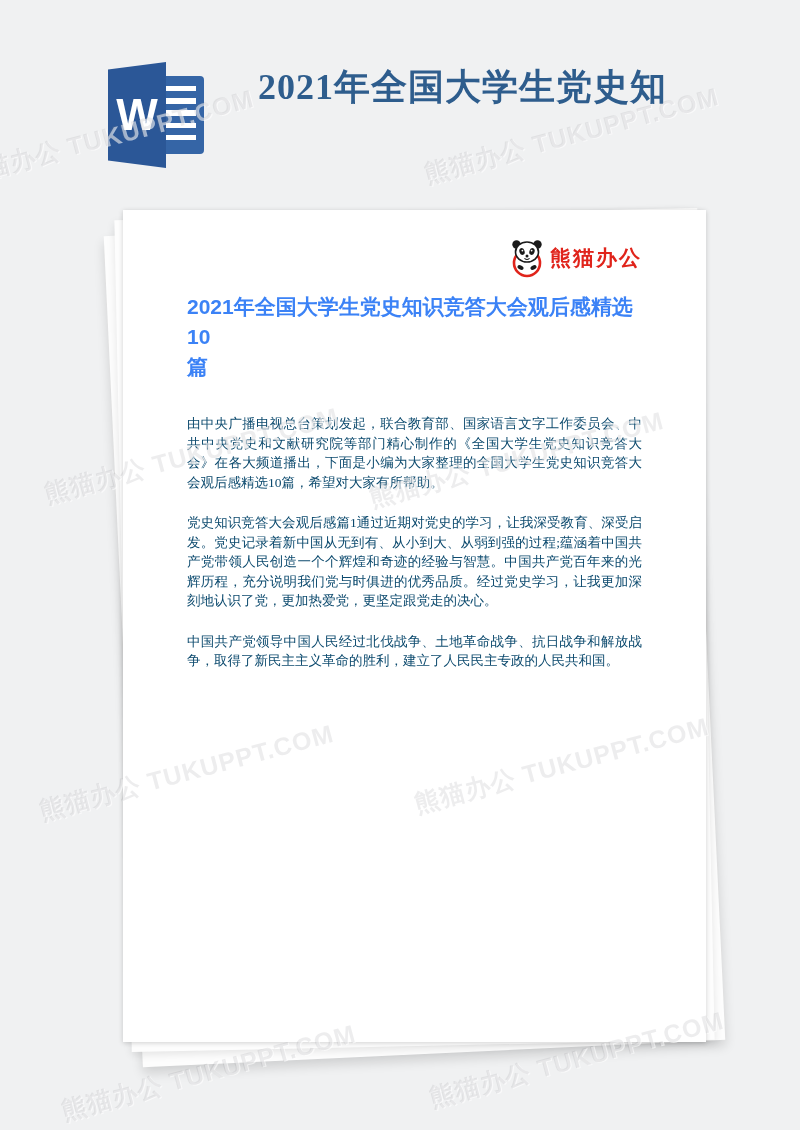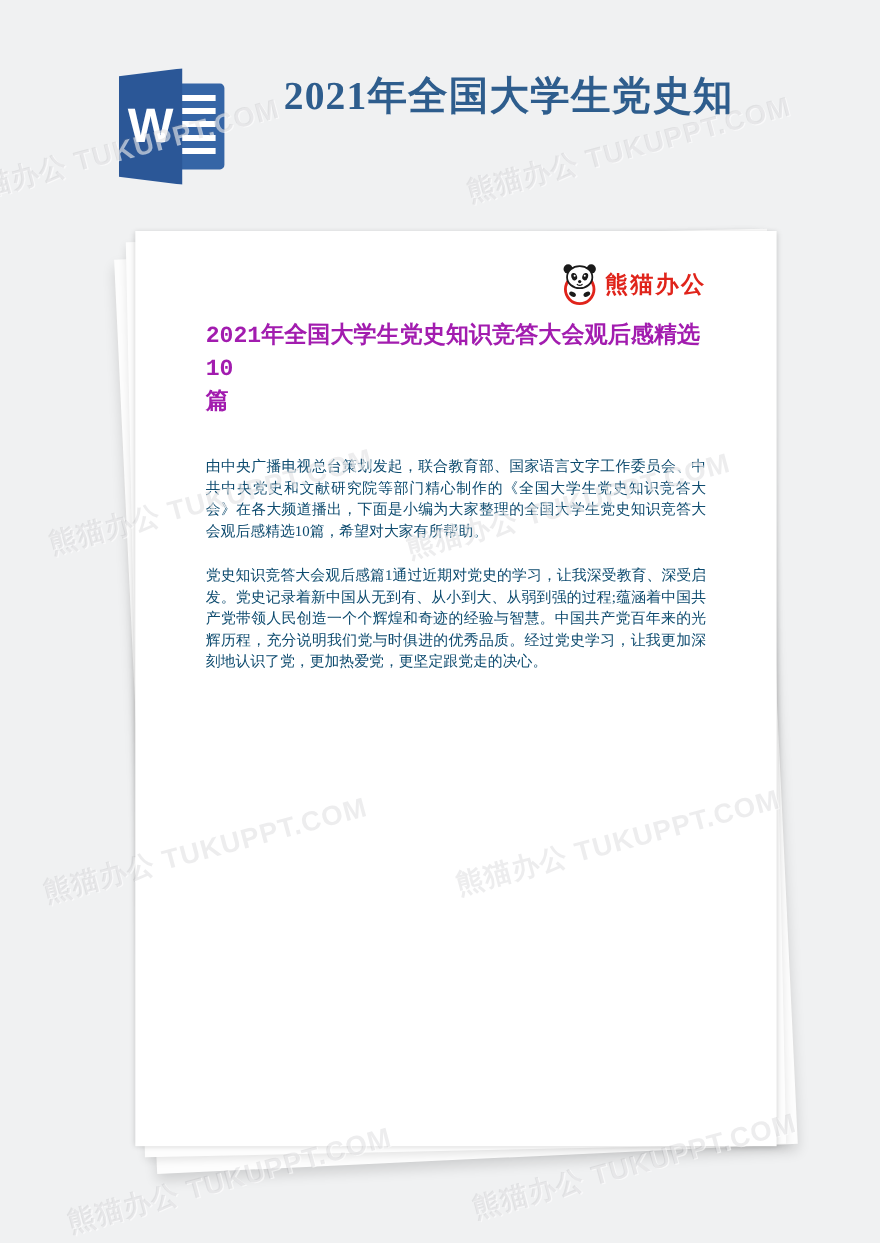--- a/index.html
+++ b/index.html
@@ -52,21 +52,21 @@
   
   .brand-row { display:flex; justify-content:flex-end; align-items:center; gap:4px; height:44px; }
   .brand-text {
     color:#e0241b; font-weight:700; font-size:21px; letter-spacing:2px;
     font-family:"Liberation Sans","DejaVu Sans",sans-serif;
   }
 
   
   .doc-title {
     margin:12px 0 8px;
-    color:#a21caf; font-family:Liberation Mono, monospace;
+    color:#3b82f6; font-family:Liberation Sans, sans-serif;
     font-weight:700; font-size:21px; line-height:30px;
   }
   .doc-title span { display:block; }
 
   .doc-body { margin-top:32px; }
   .doc-body p {
     margin:0 0 21px;
     color:#0c4a6e; font-family:"Liberation Serif","DejaVu Serif",serif;
     font-size:13.5px; line-height:19.5px;
     text-align:justify;
@@ -130,20 +130,21 @@
   </div>
 
   <h1 class="doc-title">
     <span>2021年全国大学生党史知识竞答大会观后感精选10</span>
     <span>篇</span>
   </h1>
 
   <div class="doc-body">
     <p>由中央广播电视总台策划发起，联合教育部、国家语言文字工作委员会、中共中央党史和文献研究院等部门精心制作的《全国大学生党史知识竞答大会》在各大频道播出，下面是小编为大家整理的全国大学生党史知识竞答大会观后感精选10篇，希望对大家有所帮助。</p>
     <p>党史知识竞答大会观后感篇1通过近期对党史的学习，让我深受教育、深受启发。党史记录着新中国从无到有、从小到大、从弱到强的过程;蕴涵着中国共产党带领人民创造一个个辉煌和奇迹的经验与智慧。中国共产党百年来的光辉历程，充分说明我们党与时俱进的优秀品质。经过党史学习，让我更加深刻地认识了党，更加热爱党，更坚定跟党走的决心。</p>
+    <p>中国共产党领导中国人民经过北伐战争、土地革命战争、抗日战争和解放战争，取得了新民主主义革命的胜利，建立了人民民主专政的人民共和国。</p>
   </div>
 </div>
 
 <span class="wm wm1">熊猫办公 TUKUPPT.COM</span>
 <span class="wm wm2">熊猫办公 TUKUPPT.COM</span>
 <span class="wm wm3">熊猫办公 TUKUPPT.COM</span>
 <span class="wm wm4">熊猫办公 TUKUPPT.COM</span>
 <span class="wm wm5">熊猫办公 TUKUPPT.COM</span>
 <span class="wm wm6">熊猫办公 TUKUPPT.COM</span>
 <span class="wm wm7">熊猫办公 TUKUPPT.COM</span>

